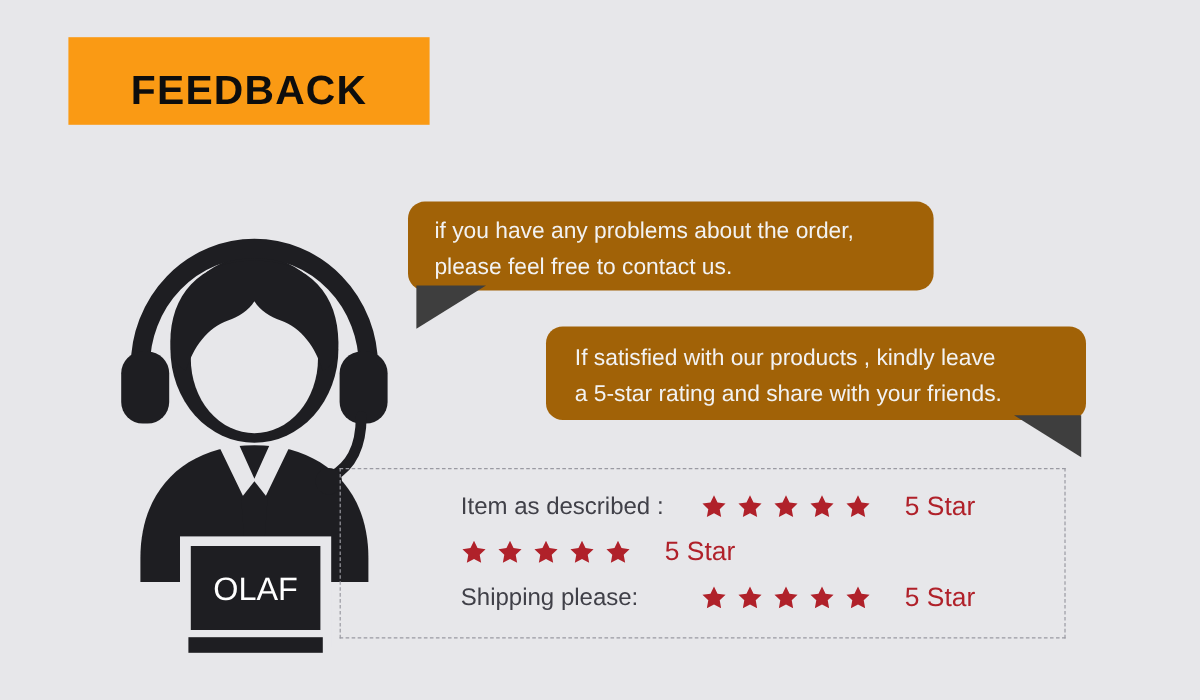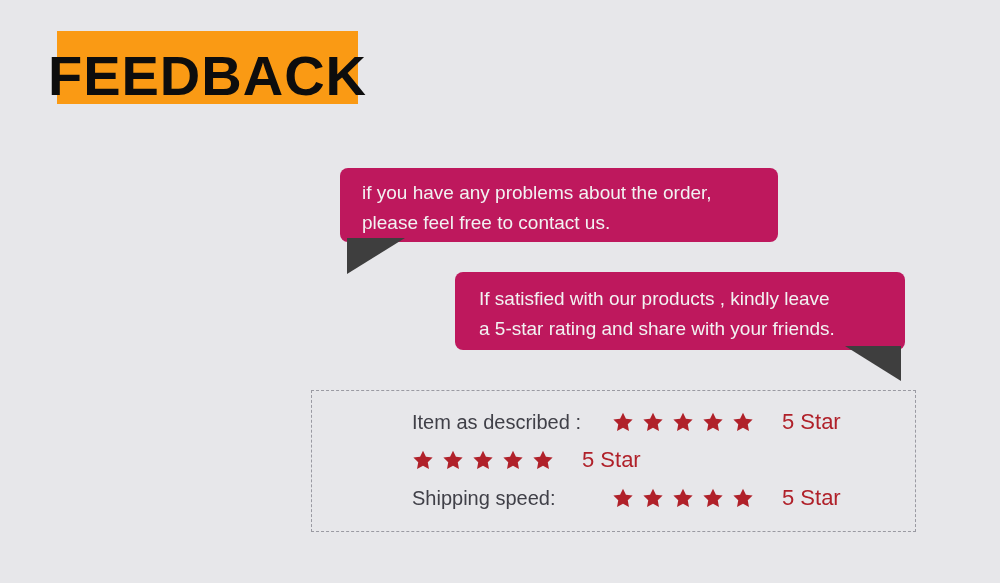--- a/index.html
+++ b/index.html
@@ -26,34 +26,34 @@
     left: 57px;
     top: 31px;
     width: 301px;
     height: 73px;
     background: #fa9a14;
     display: flex;
     align-items: center;
     justify-content: center;
   }
   #feedback-banner .banner-text {
-    font-size: 56px;
+    font-size: 34px;
     font-weight: bold;
     color: #0d0d0d;
     letter-spacing: 1px;
     line-height: 1;
     font-family: "Liberation Sans", sans-serif;
     margin-top: 16px;
   }
 
   
   .bubble {
     position: absolute;
-    background: #be185d;
-    border-radius: 8px;
+    background: #a16207;
+    border-radius: 14px;
     box-sizing: border-box;
     color: #ffffff;
   }
   .bubble .bubble-text {
     display: block;
     font-size: 19px;
     line-height: 30px;
     color: #f2f2f2;
     white-space: pre-line;
     font-family: "Liberation Sans", sans-serif;
@@ -104,21 +104,20 @@
 
   
   #ratings-panel {
     position: absolute;
     left: 283px;
     top: 390px;
     width: 605px;
     height: 142px;
     border: 1px dashed #9a9aa2;
     box-sizing: border-box;
-    margin-left: 28px;
   }
   #ratings-list {
     position: absolute;
     left: 100px;
     top: 12px;
     width: 505px;
   }
   .rating-row {
     display: flex;
     align-items: center;
@@ -165,20 +164,69 @@
 please feel free to contact us.</span>
   </div>
   <div id="bubble-one-tail"></div>
 
   <div class="bubble" id="bubble-two">
     <span class="bubble-text">If satisfied with our products , kindly leave
 a 5-star rating and share with your friends.</span>
   </div>
   <div id="bubble-two-tail"></div>
 
+  <div id="agent-figure">
+    <svg width="235" height="370" viewBox="0 0 235 370" xmlns="http://www.w3.org/2000/svg">
+
+      <path d="M117 196
+               C 60 196, 22 232, 22 290
+               L 22 310
+               L 212 310
+               L 212 290
+               C 212 232, 174 196, 117 196 Z" fill="#1e1e22"></path>
+
+      <path d="M88 198 L117 258 L146 198 L131 193 L117 224 L103 193 Z" fill="#e7e7ea"></path>
+
+      <path d="M117 226 L106 240 L110 296 L117 306 L124 296 L128 240 Z" fill="#1e1e22"></path>
+
+      <ellipse cx="117" cy="116" rx="70" ry="78" fill="#1e1e22"></ellipse>
+
+      <ellipse cx="117" cy="124" rx="53" ry="62" fill="#e7e7ea"></ellipse>
+
+      <path d="M117 42
+               C 70 42, 47 72, 47 110
+               C 47 122, 52 130, 60 134
+               C 66 114, 78 98, 95 92
+               C 104 89, 112 84, 117 76
+               C 122 84, 130 89, 139 92
+               C 156 98, 168 114, 174 134
+               C 182 130, 187 122, 187 110
+               C 187 72, 164 42, 117 42 Z" fill="#1e1e22"></path>
+
+      <path d="M22 130
+               A 95 98 0 0 1 212 130" fill="none" stroke="#1e1e22" stroke-width="16" stroke-linecap="round"></path>
+
+      <rect x="6" y="118" width="40" height="60" rx="18" fill="#1e1e22"></rect>
+
+      <rect x="188" y="118" width="40" height="60" rx="18" fill="#1e1e22"></rect>
+
+      <path d="M206 172
+               C 206 200, 196 214, 182 222" fill="none" stroke="#1e1e22" stroke-width="9" stroke-linecap="round"></path>
+
+      <circle cx="179" cy="226" r="11" fill="#1e1e22"></circle>
+
+      <rect x="55" y="272" width="126" height="92" fill="#e7e7ea"></rect>
+
+      <rect x="64" y="280" width="108" height="70" fill="#1e1e22"></rect>
+
+      <rect x="62" y="356" width="112" height="13" fill="#1e1e22"></rect>
+
+      <text x="118" y="325" fill="#ffffff" font-family="Liberation Sans, sans-serif" font-size="27" text-anchor="middle">OLAF</text>
+    </svg>
+  </div>
 
   <div id="ratings-panel">
     <div id="ratings-list">
 
       <div class="rating-row">
         <span class="rating-label">Item as described :</span>
         <span class="rating-stars">
           <span class="star"><svg viewBox="0 0 24 24" width="22" height="22">
                 <path d="M12 1.8l3.2 6.6 7.3 1-5.3 5.1 1.3 7.2-6.5-3.4-6.5 3.4 1.3-7.2L1.5 9.4l7.3-1z" fill="#b0212a"></path>
               </svg></span>
@@ -213,21 +261,21 @@
                 <path d="M12 1.8l3.2 6.6 7.3 1-5.3 5.1 1.3 7.2-6.5-3.4-6.5 3.4 1.3-7.2L1.5 9.4l7.3-1z" fill="#b0212a"></path>
               </svg></span>
           <span class="star"><svg viewBox="0 0 24 24" width="22" height="22">
                 <path d="M12 1.8l3.2 6.6 7.3 1-5.3 5.1 1.3 7.2-6.5-3.4-6.5 3.4 1.3-7.2L1.5 9.4l7.3-1z" fill="#b0212a"></path>
               </svg></span>
         </span>
         <span class="rating-value">5 Star</span>
       </div>
 
       <div class="rating-row">
-        <span class="rating-label">Shipping speed:</span>
+        <span class="rating-label">Shipping please:</span>
         <span class="rating-stars">
           <span class="star"><svg viewBox="0 0 24 24" width="22" height="22">
                 <path d="M12 1.8l3.2 6.6 7.3 1-5.3 5.1 1.3 7.2-6.5-3.4-6.5 3.4 1.3-7.2L1.5 9.4l7.3-1z" fill="#b0212a"></path>
               </svg></span>
           <span class="star"><svg viewBox="0 0 24 24" width="22" height="22">
                 <path d="M12 1.8l3.2 6.6 7.3 1-5.3 5.1 1.3 7.2-6.5-3.4-6.5 3.4 1.3-7.2L1.5 9.4l7.3-1z" fill="#b0212a"></path>
               </svg></span>
           <span class="star"><svg viewBox="0 0 24 24" width="22" height="22">
                 <path d="M12 1.8l3.2 6.6 7.3 1-5.3 5.1 1.3 7.2-6.5-3.4-6.5 3.4 1.3-7.2L1.5 9.4l7.3-1z" fill="#b0212a"></path>
               </svg></span>

